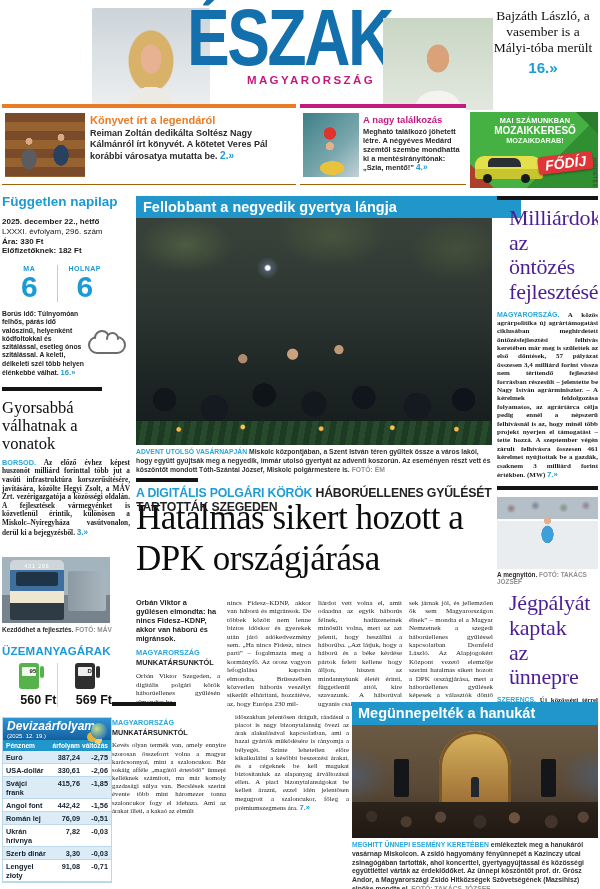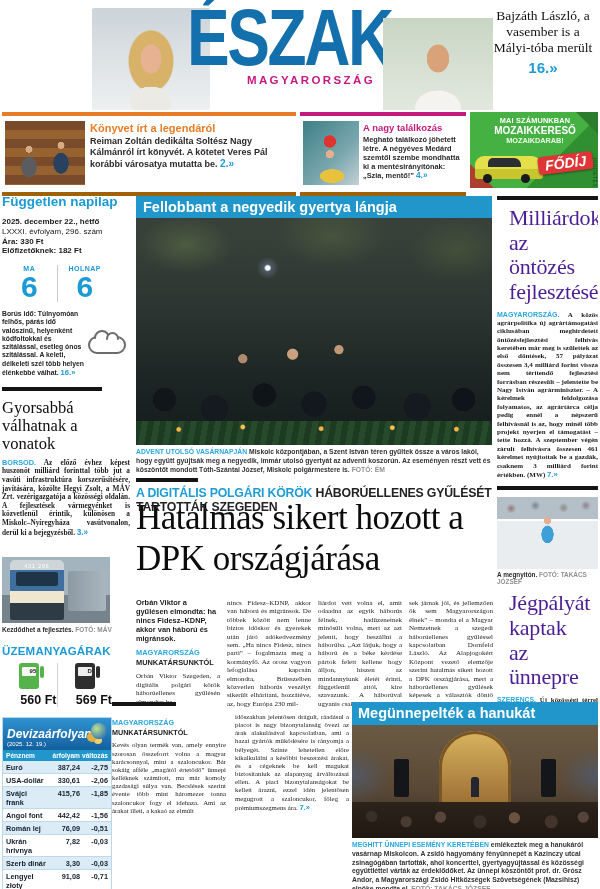--- a/index.html
+++ b/index.html
@@ -28,21 +28,21 @@
   .photo-man{left:383px;top:18px;width:110px;height:92px;
     background:
       radial-gradient(ellipse 34px 26px at 50% 98%,#f4f3ef 66%,rgba(0,0,0,0) 69%),
       radial-gradient(ellipse 16px 20px at 50% 44%,#d9a279 68%,rgba(0,0,0,0) 72%),
       linear-gradient(180deg,#c9d6c4,#e2e8df)}
   .hdr-teaser-right{left:490px;top:8px;width:106px;text-align:center;font-size:13.5px;line-height:1.2;color:#111;
                     font-family:"Liberation Serif",serif}
   .hdr-teaser-right .pageref{display:block;margin-top:2px}
 
   
-  .strip-box{top:112px;height:76px;border-bottom:4px solid #a16207;background:#fff}
+  .strip-box{top:104px;height:76px;border-bottom:1px solid #a16207;background:#fff}
   .box1{left:2px;width:294px;border-top:4px solid #e97c26}
   .box2{left:300px;width:166px;border-top:4px solid #c41a80}
   .strip-photo{position:absolute;left:3px;top:5px}
   .p-book{width:80px;height:64px;
     background:
       radial-gradient(ellipse 11px 15px at 30% 72%,#5a5c60 68%,rgba(0,0,0,0) 71%),
       radial-gradient(circle 5px at 30% 44%,#d8ab85 68%,rgba(0,0,0,0) 72%),
       radial-gradient(ellipse 11px 15px at 70% 66%,#27415f 68%,rgba(0,0,0,0) 71%),
       radial-gradient(circle 5px at 70% 38%,#d8ab85 68%,rgba(0,0,0,0) 72%),
       repeating-linear-gradient(180deg,#7a4b2a 0 9px,#96622f 9px 18px)}
@@ -106,32 +106,32 @@
   .fuel-cell{flex:1}
   .fuel-cell+.fuel-cell{border-left:1px solid #d5d5d5}
   .pump{position:relative;margin:0 auto;width:20px;height:26px;border-radius:3px}
   .pump.green{background:#56b24a}
   .pump.dark{background:#2e2e2e}
   .pump::after{content:"";position:absolute;right:-5px;top:3px;width:4px;height:12px;border-radius:2px;background:inherit}
   .pump-lab{position:absolute;left:3px;top:4px;width:14px;height:9px;background:rgba(255,255,255,.92);color:#222;
             font-size:6px;font-weight:bold;line-height:9px;border-radius:1px}
   .fuel-price{margin-top:4px;font-size:12.5px;font-weight:800;color:#111}
   .fx{margin-top:10px;width:108px;border:1px solid #b9d8ec}
-  .fx-head{position:relative;height:32px;background:linear-gradient(180deg,#2f93d2,#145f9e);color:#fff;padding:10px 4px;box-sizing:border-box}
+  .fx-head{position:relative;height:22px;background:linear-gradient(180deg,#2f93d2,#145f9e);color:#fff;padding:2px 4px;box-sizing:border-box}
   .fx-title{font-size:12px;font-weight:800;font-style:italic;line-height:1.1}
   .fx-date{font-size:6px}
   .coins{position:absolute;right:4px;top:5px;width:16px;height:16px;border-radius:50%;
          background:radial-gradient(circle at 35% 35%,#bfe08c,#3e7fb3 70%);box-shadow:-7px 6px 0 -3px #e3b23c,-1px 9px 0 -4px #f0cf6a}
   .fx-cols{display:flex;background:#2196cb;color:#fff;font-size:6.6px;font-weight:bold;padding:2px 3px}
   .fx-c0{flex:1;text-align:left}.fx-c1{width:34px;text-align:right}.fx-c2{width:28px;text-align:right}
   .fx-row{display:flex;padding:1.5px 3px;font-size:7.3px;font-weight:bold;color:#13202e;border-bottom:1px solid #bcd9ee}
   .fx-row:nth-child(odd){background:#dcecf7}
 
   
-  .photo-bar{left:136px;top:196px;width:356px;height:22px;background:#2196cb;color:#fff;font-weight:800;
+  .photo-bar{left:136px;top:196px;width:385px;height:22px;background:#2196cb;color:#fff;font-weight:800;
              font-size:14.5px;line-height:22px;padding-left:7px;box-sizing:border-box}
   .main-photo{left:136px;top:218px;width:356px;height:227px;
     background:
       radial-gradient(circle 5px at 37% 22%,#fff 40%,rgba(205,225,255,.5) 60%,rgba(0,0,0,0) 75%),
       radial-gradient(circle 16px at 37% 22%,rgba(170,195,255,.35),rgba(0,0,0,0) 70%),
       radial-gradient(circle 6px at 44% 60%,#caa17e 85%,rgba(0,0,0,0)),
       radial-gradient(circle 5px at 57% 58%,#bf9878 85%,rgba(0,0,0,0)),
       radial-gradient(circle 5px at 30% 62%,#b08a6c 85%,rgba(0,0,0,0)),
       radial-gradient(circle 12px at 8% 80%,#10161a 96%,rgba(0,0,0,0)),
       radial-gradient(circle 14px at 22% 84%,#141a20 96%,rgba(0,0,0,0)),

